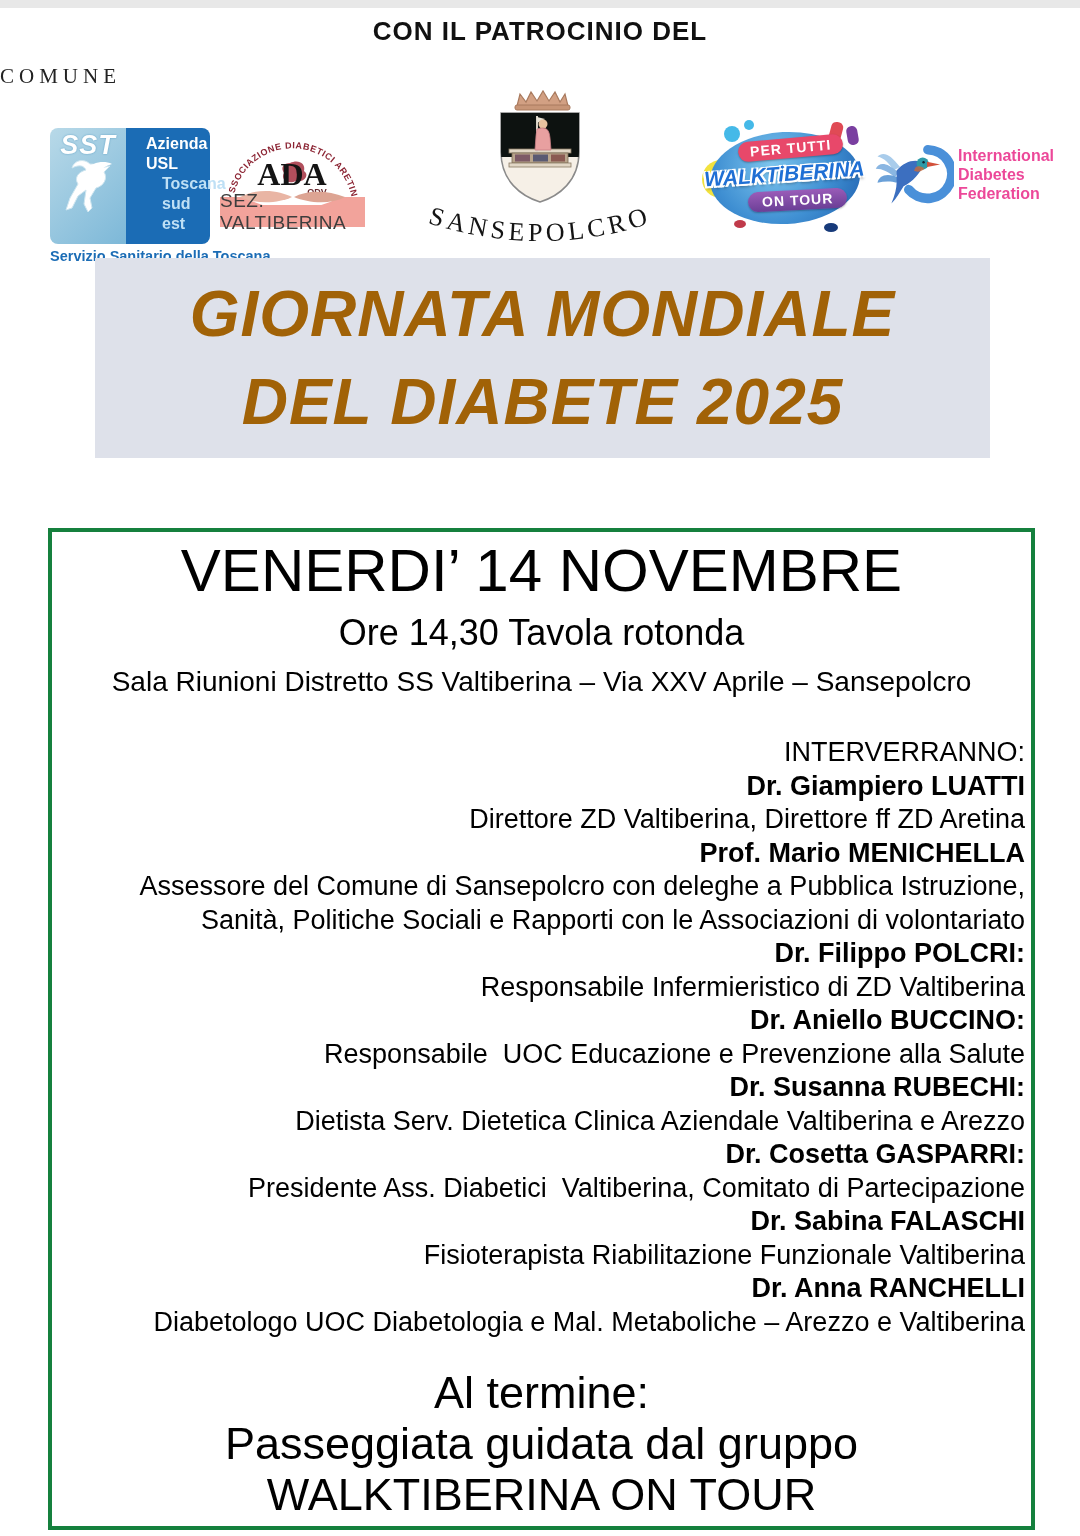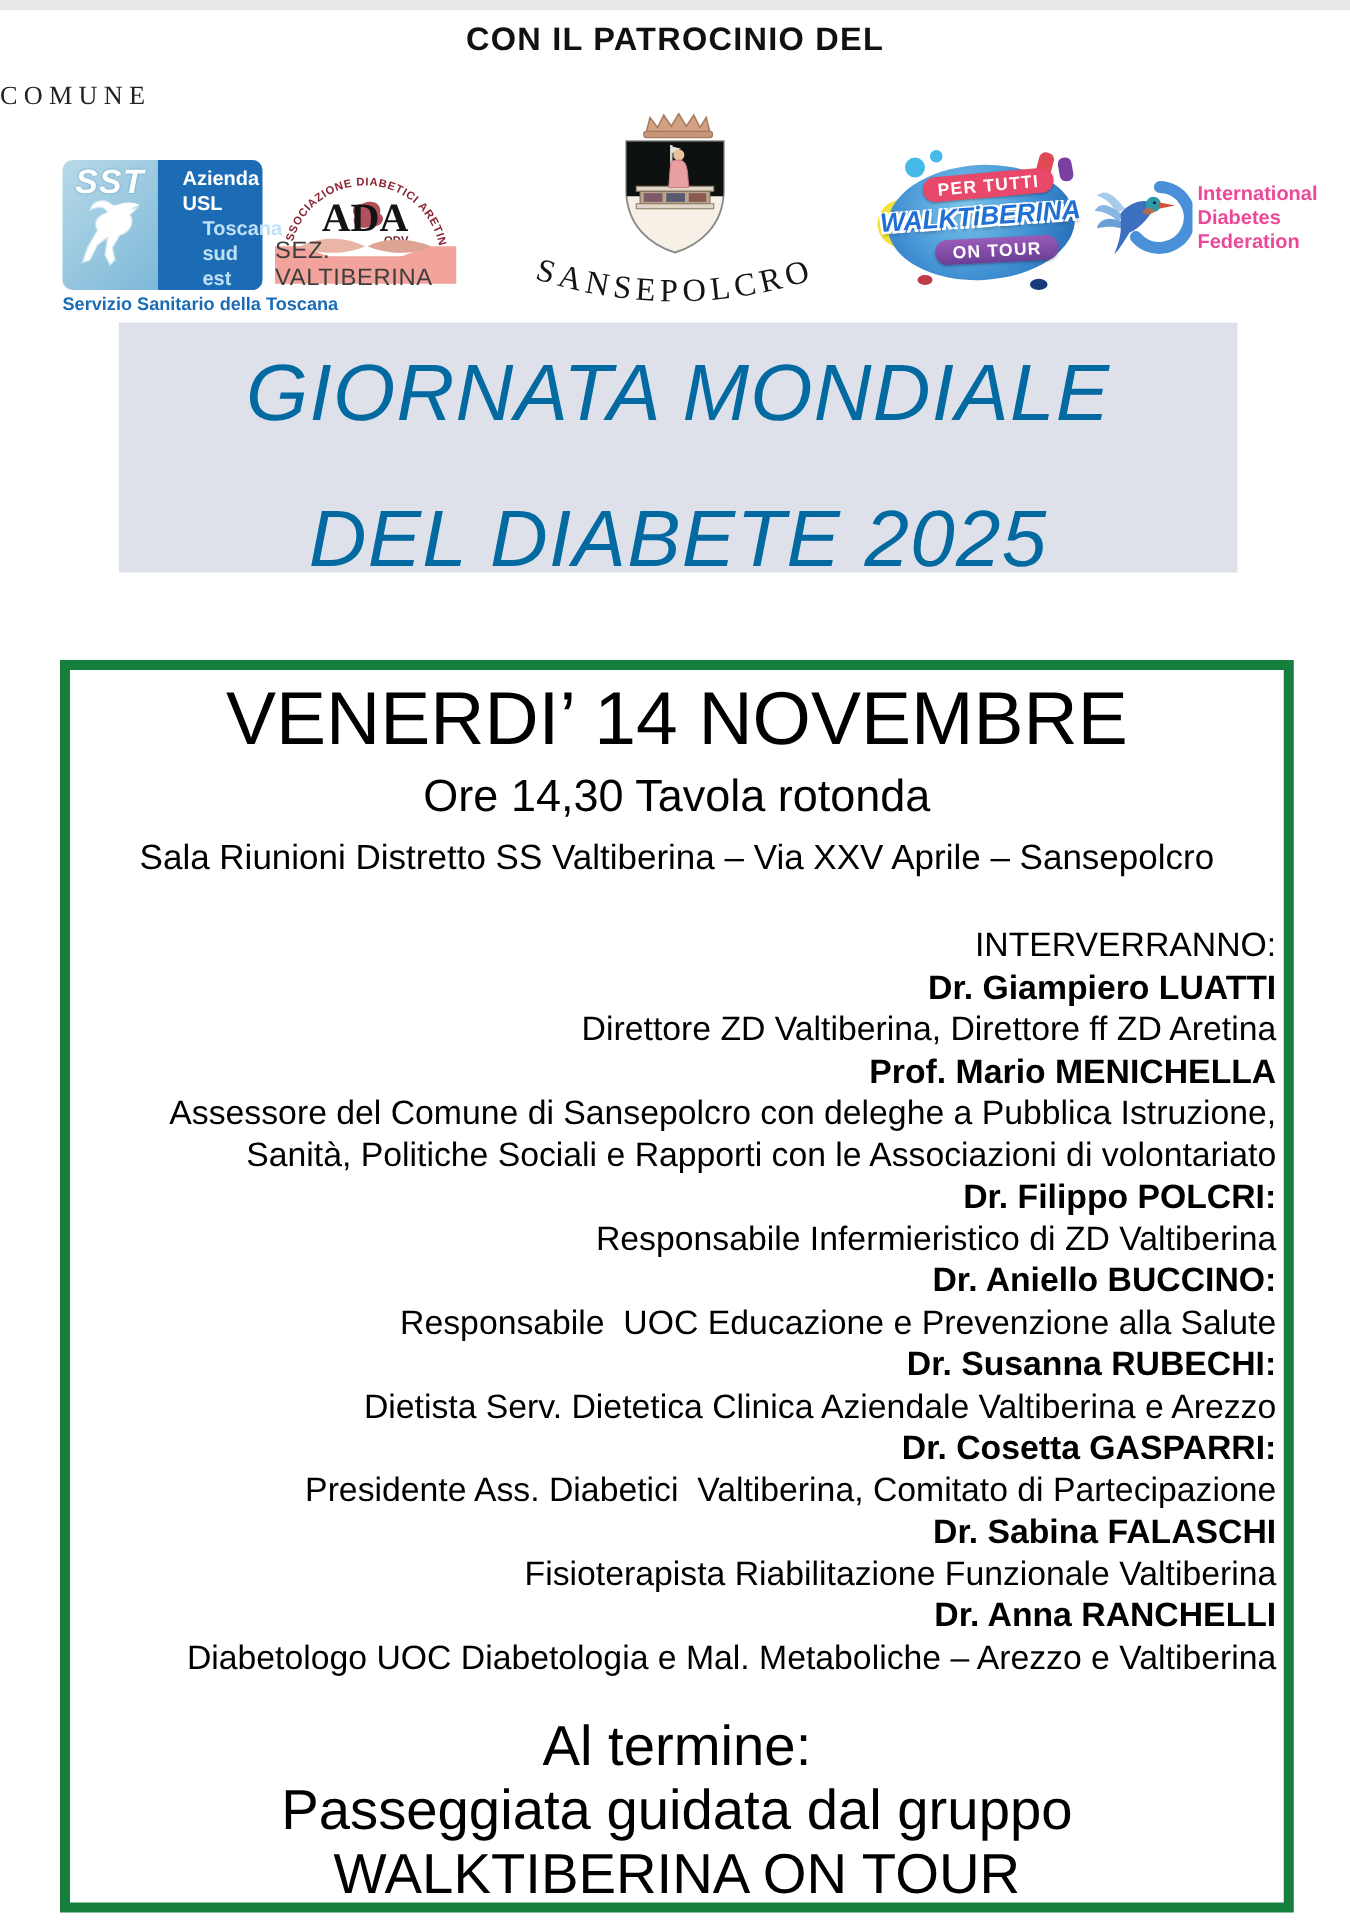--- a/index.html
+++ b/index.html
@@ -14,21 +14,21 @@
                font-size:26px; font-weight:bold; color:#111; letter-spacing:1px; }
 
   .comune-word { position:absolute; top:64px; left:0; width:1080px; text-align:left;
                  font-family:"Liberation Serif", serif; font-size:21px; letter-spacing:5px; color:#222; }
 
   .crest { position:absolute; left:487px; top:86px; width:106px; height:120px; }
   .sansepolcro-arc { position:absolute; left:390px; top:188px; width:300px; height:70px; }
 
   
   .sst { position:absolute; left:50px; top:128px; width:165px; }
-  .sst-blocks { display:flex; height:104px; }
+  .sst-blocks { display:flex; height:116px; }
   .sst-left { width:76px; background:linear-gradient(135deg,#b8d9e8 0%,#7db8d8 100%);
               border-radius:8px 0 0 8px; position:relative; overflow:hidden; }
   .sst-abbr { position:absolute; top:2px; left:0; width:100%; text-align:center;
               font-size:27px; font-weight:bold; font-style:italic; color:#fff;
               text-shadow:0 0 2px #5a9cc0; letter-spacing:1px; }
   .sst-pegasus { position:absolute; left:6px; top:26px; }
   .sst-right { width:84px; background:#1b6cb5; border-radius:0 8px 8px 0; padding:6px 0 0 20px; }
   .sst-right .l { font-size:16px; font-weight:bold; color:#fff; line-height:20px; }
   .sst-right .l.alt { color:#bfe0f5;margin-left:16px; }
   .sst-caption { margin-top:4px; font-size:14.5px; font-weight:bold; color:#1b6cb5;
@@ -67,26 +67,26 @@
                         letter-spacing:1px; box-shadow:0 1px 2px rgba(0,0,0,.3); }
 
   
   .idf { position:absolute; left:874px; top:128px; width:180px; height:92px; display:flex; align-items:center; }
   .idf-text { margin-left:4px; font-size:16px; font-weight:bold; color:#ec4899; line-height:19px; }
 
   
   .title-banner { position:absolute; left:95px; top:258px; width:895px; height:200px;
                   background:#dee1ea; display:flex; flex-direction:column; justify-content:center;
                   align-items:center; }
-  .title-banner .t { font-size:64px; font-weight:normal; font-style:italic; color:#0369a1;
-                     line-height:88px; letter-spacing:1px; white-space:nowrap;margin-top:29px; }
+  .title-banner .t { font-size:64px; font-weight:bold; font-style:italic; color:#a16207;
+                     line-height:88px; letter-spacing:1px; white-space:nowrap; }
 
   
   .main-box { position:absolute; left:48px; top:528px; width:987px; height:1002px;
-              border:8px solid #15803d; background:#fff; text-align:center;
+              border:4px solid #15803d; background:#fff; text-align:center;
               padding-top:6px; color:#000; }
   .ev-date { font-size:60px; line-height:66px; letter-spacing:0px; white-space:nowrap; }
   .ev-time { font-size:36px; line-height:58px; white-space:nowrap; }
   .ev-loc  { font-size:28px; line-height:36px; margin-top:2px; white-space:nowrap; }
   .speakers { margin-top:36px; font-size:27px; line-height:33.5px; padding:0 6px;text-align:right; }
   .speaker-name { font-weight:bold; }
   .speaker-role { font-weight:normal; white-space:pre-wrap; }
   .closing { margin-top:28px; font-size:45px; line-height:51px; }
 </style>
 </head>

